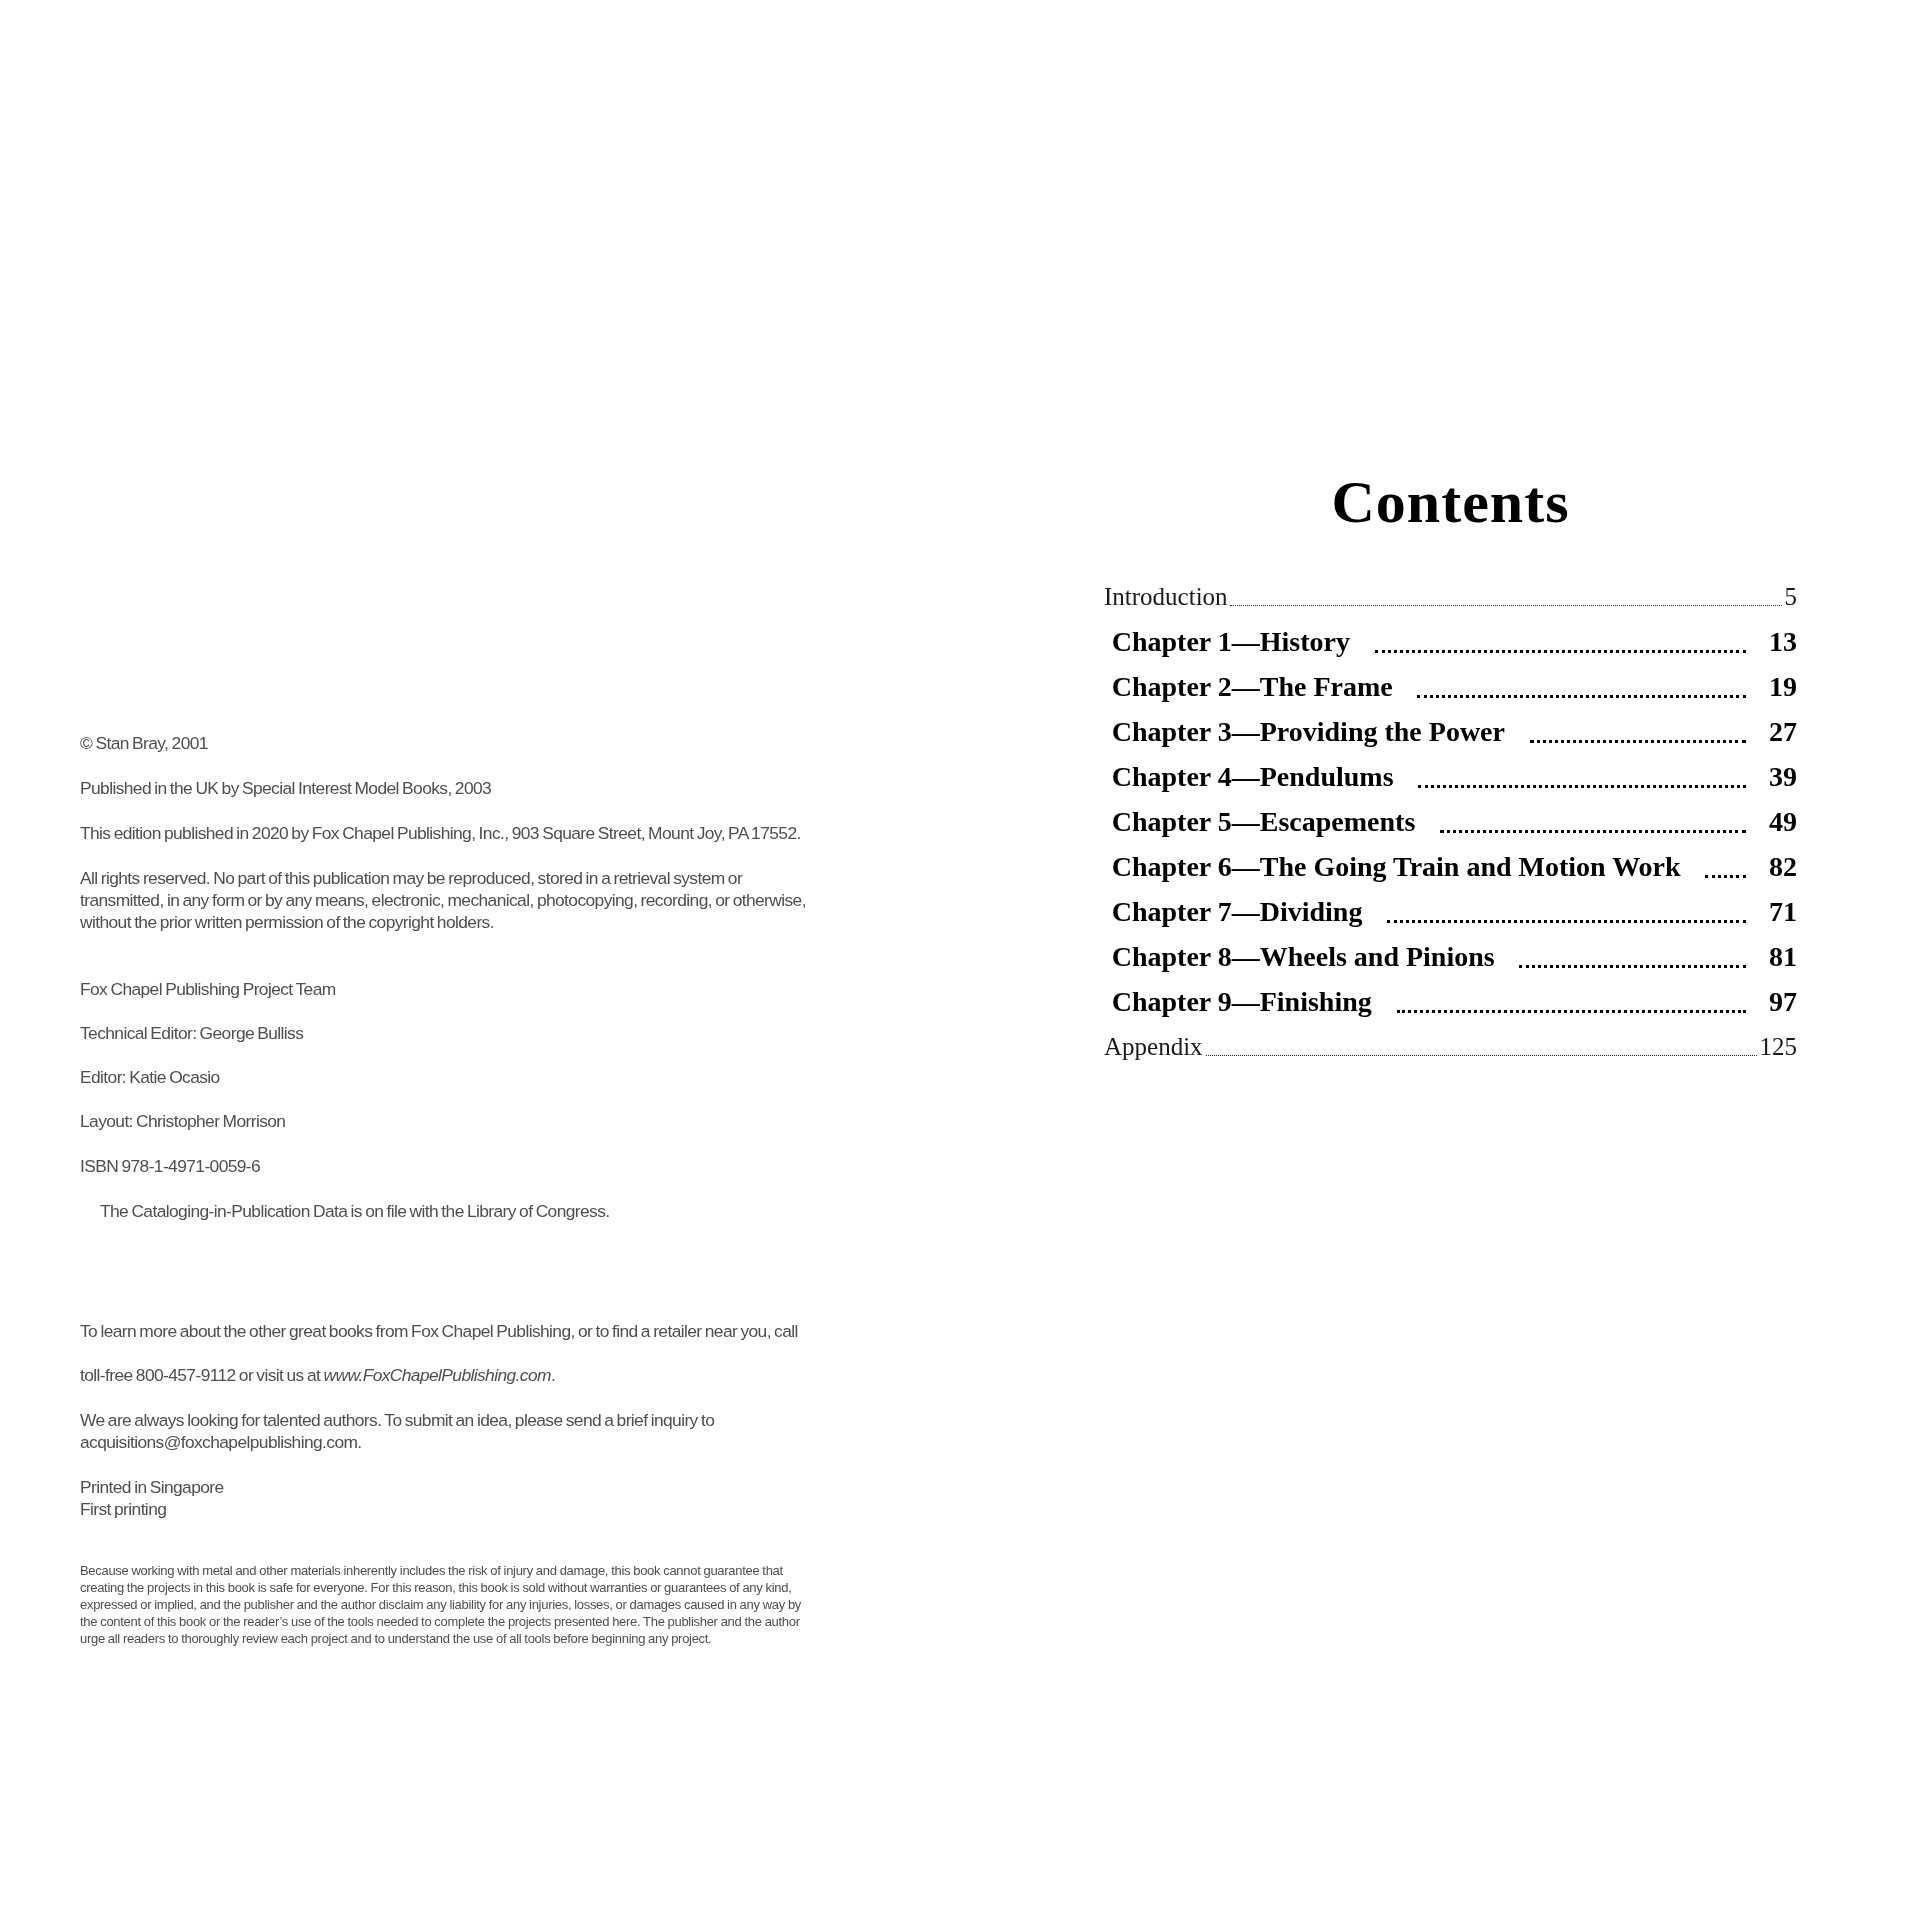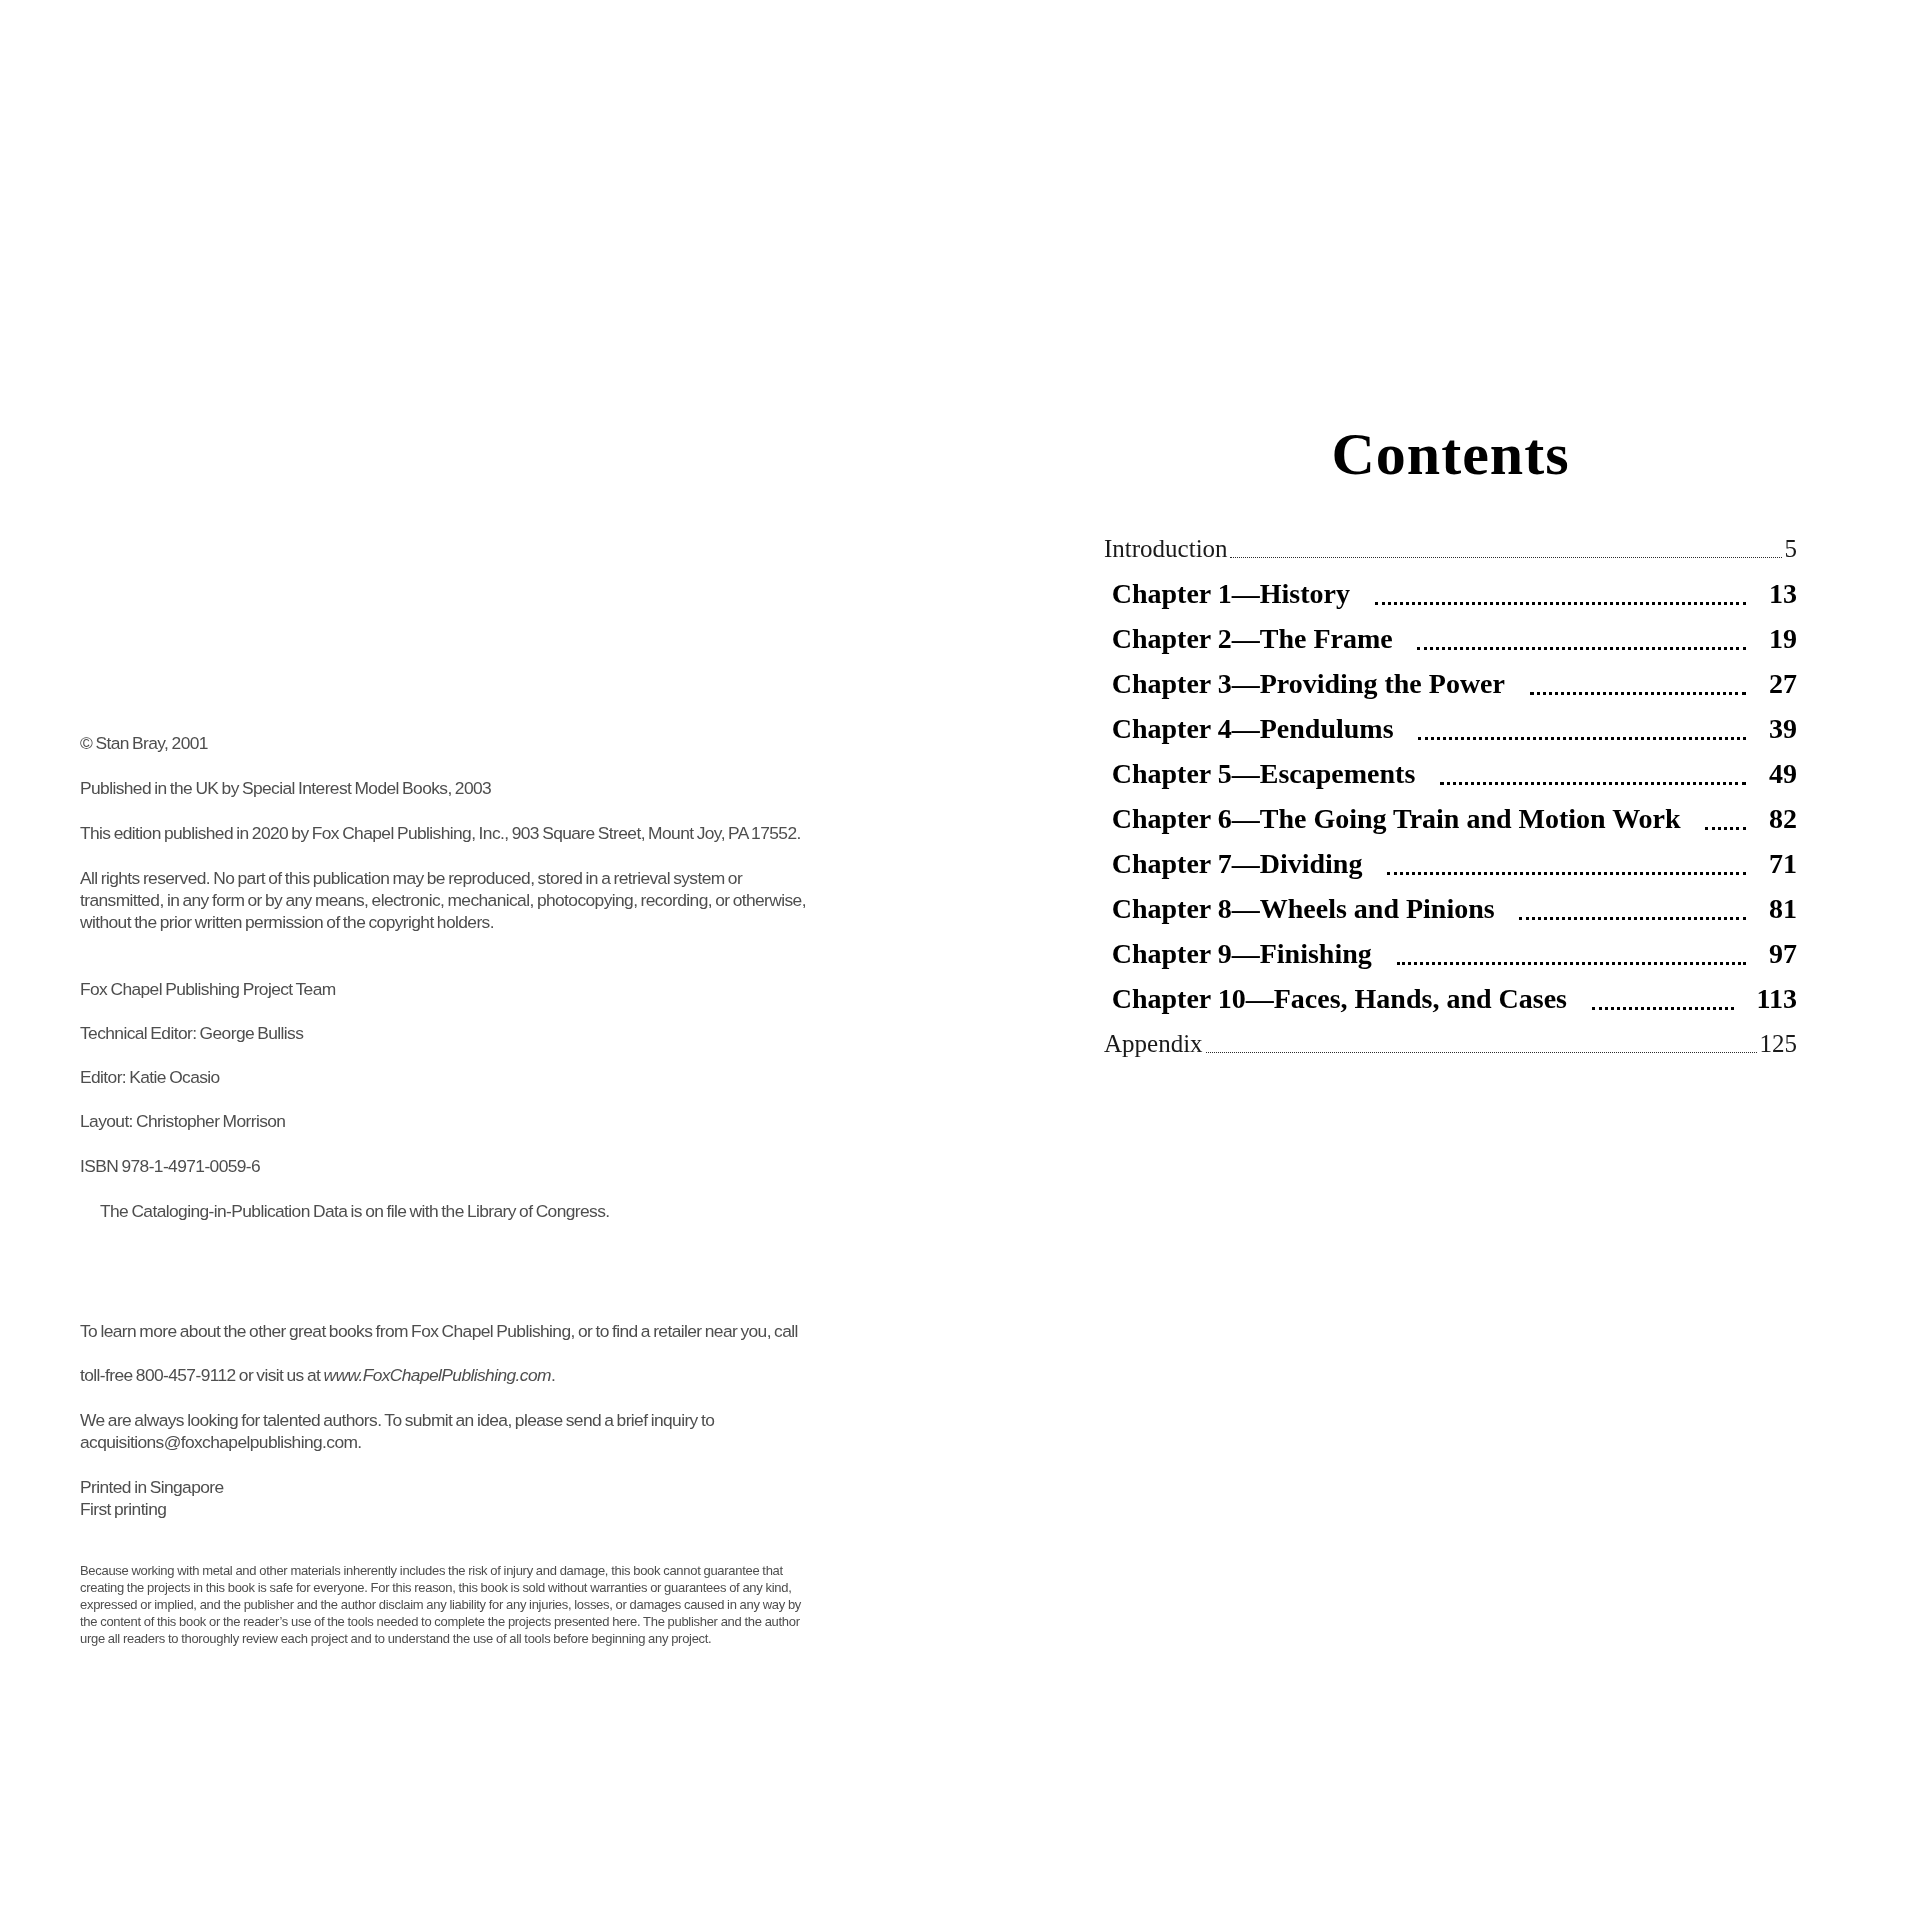--- a/index.html
+++ b/index.html
@@ -17,21 +17,21 @@
   .left-page p.center{}
   .left-page p.gap-lg{margin-bottom:76px;margin-left:20px;}
   .left-page p.gap-md{margin-bottom:42px;}
   .left-page p.tight{margin-bottom:0;}
   .left-page .small{
     font-size:13px;line-height:17px;letter-spacing:-0.3px;word-spacing:-0.3px;
   }
   .left-page em{font-style:italic;}
   
   .toc{
-    position:absolute;left:1104px;top:424px;width:693px;
+    position:absolute;left:1104px;top:472px;width:693px;
     font-family:"Liberation Serif", serif;color:#111;
   }
   .toc-title{
     margin:0 0 42px;text-align:center;font-size:60px;line-height:1;
     font-weight:bold;color:#000;letter-spacing:1px;
     font-family:"Liberation Serif", serif;
   }
   .toc-row{
     display:flex;align-items:baseline;height:45px;line-height:45px;
   }
@@ -123,25 +123,20 @@
         <div class="toc-row bold">
           <span class="label">Chapter 8—Wheels and Pinions</span>
           <span class="leader"></span>
           <span class="page-num">81</span>
         </div>
         <div class="toc-row bold">
           <span class="label">Chapter 9—Finishing</span>
           <span class="leader"></span>
           <span class="page-num">97</span>
         </div>
-        <div class="toc-row bold">
-          <span class="label">Chapter 10—Faces, Hands, and Cases</span>
-          <span class="leader"></span>
-          <span class="page-num">113</span>
-        </div>
         <div class="toc-row regular">
           <span class="label">Appendix</span>
           <span class="leader"></span>
           <span class="page-num">125</span>
         </div>
       </div>
   </section>
 
 </div>
 

